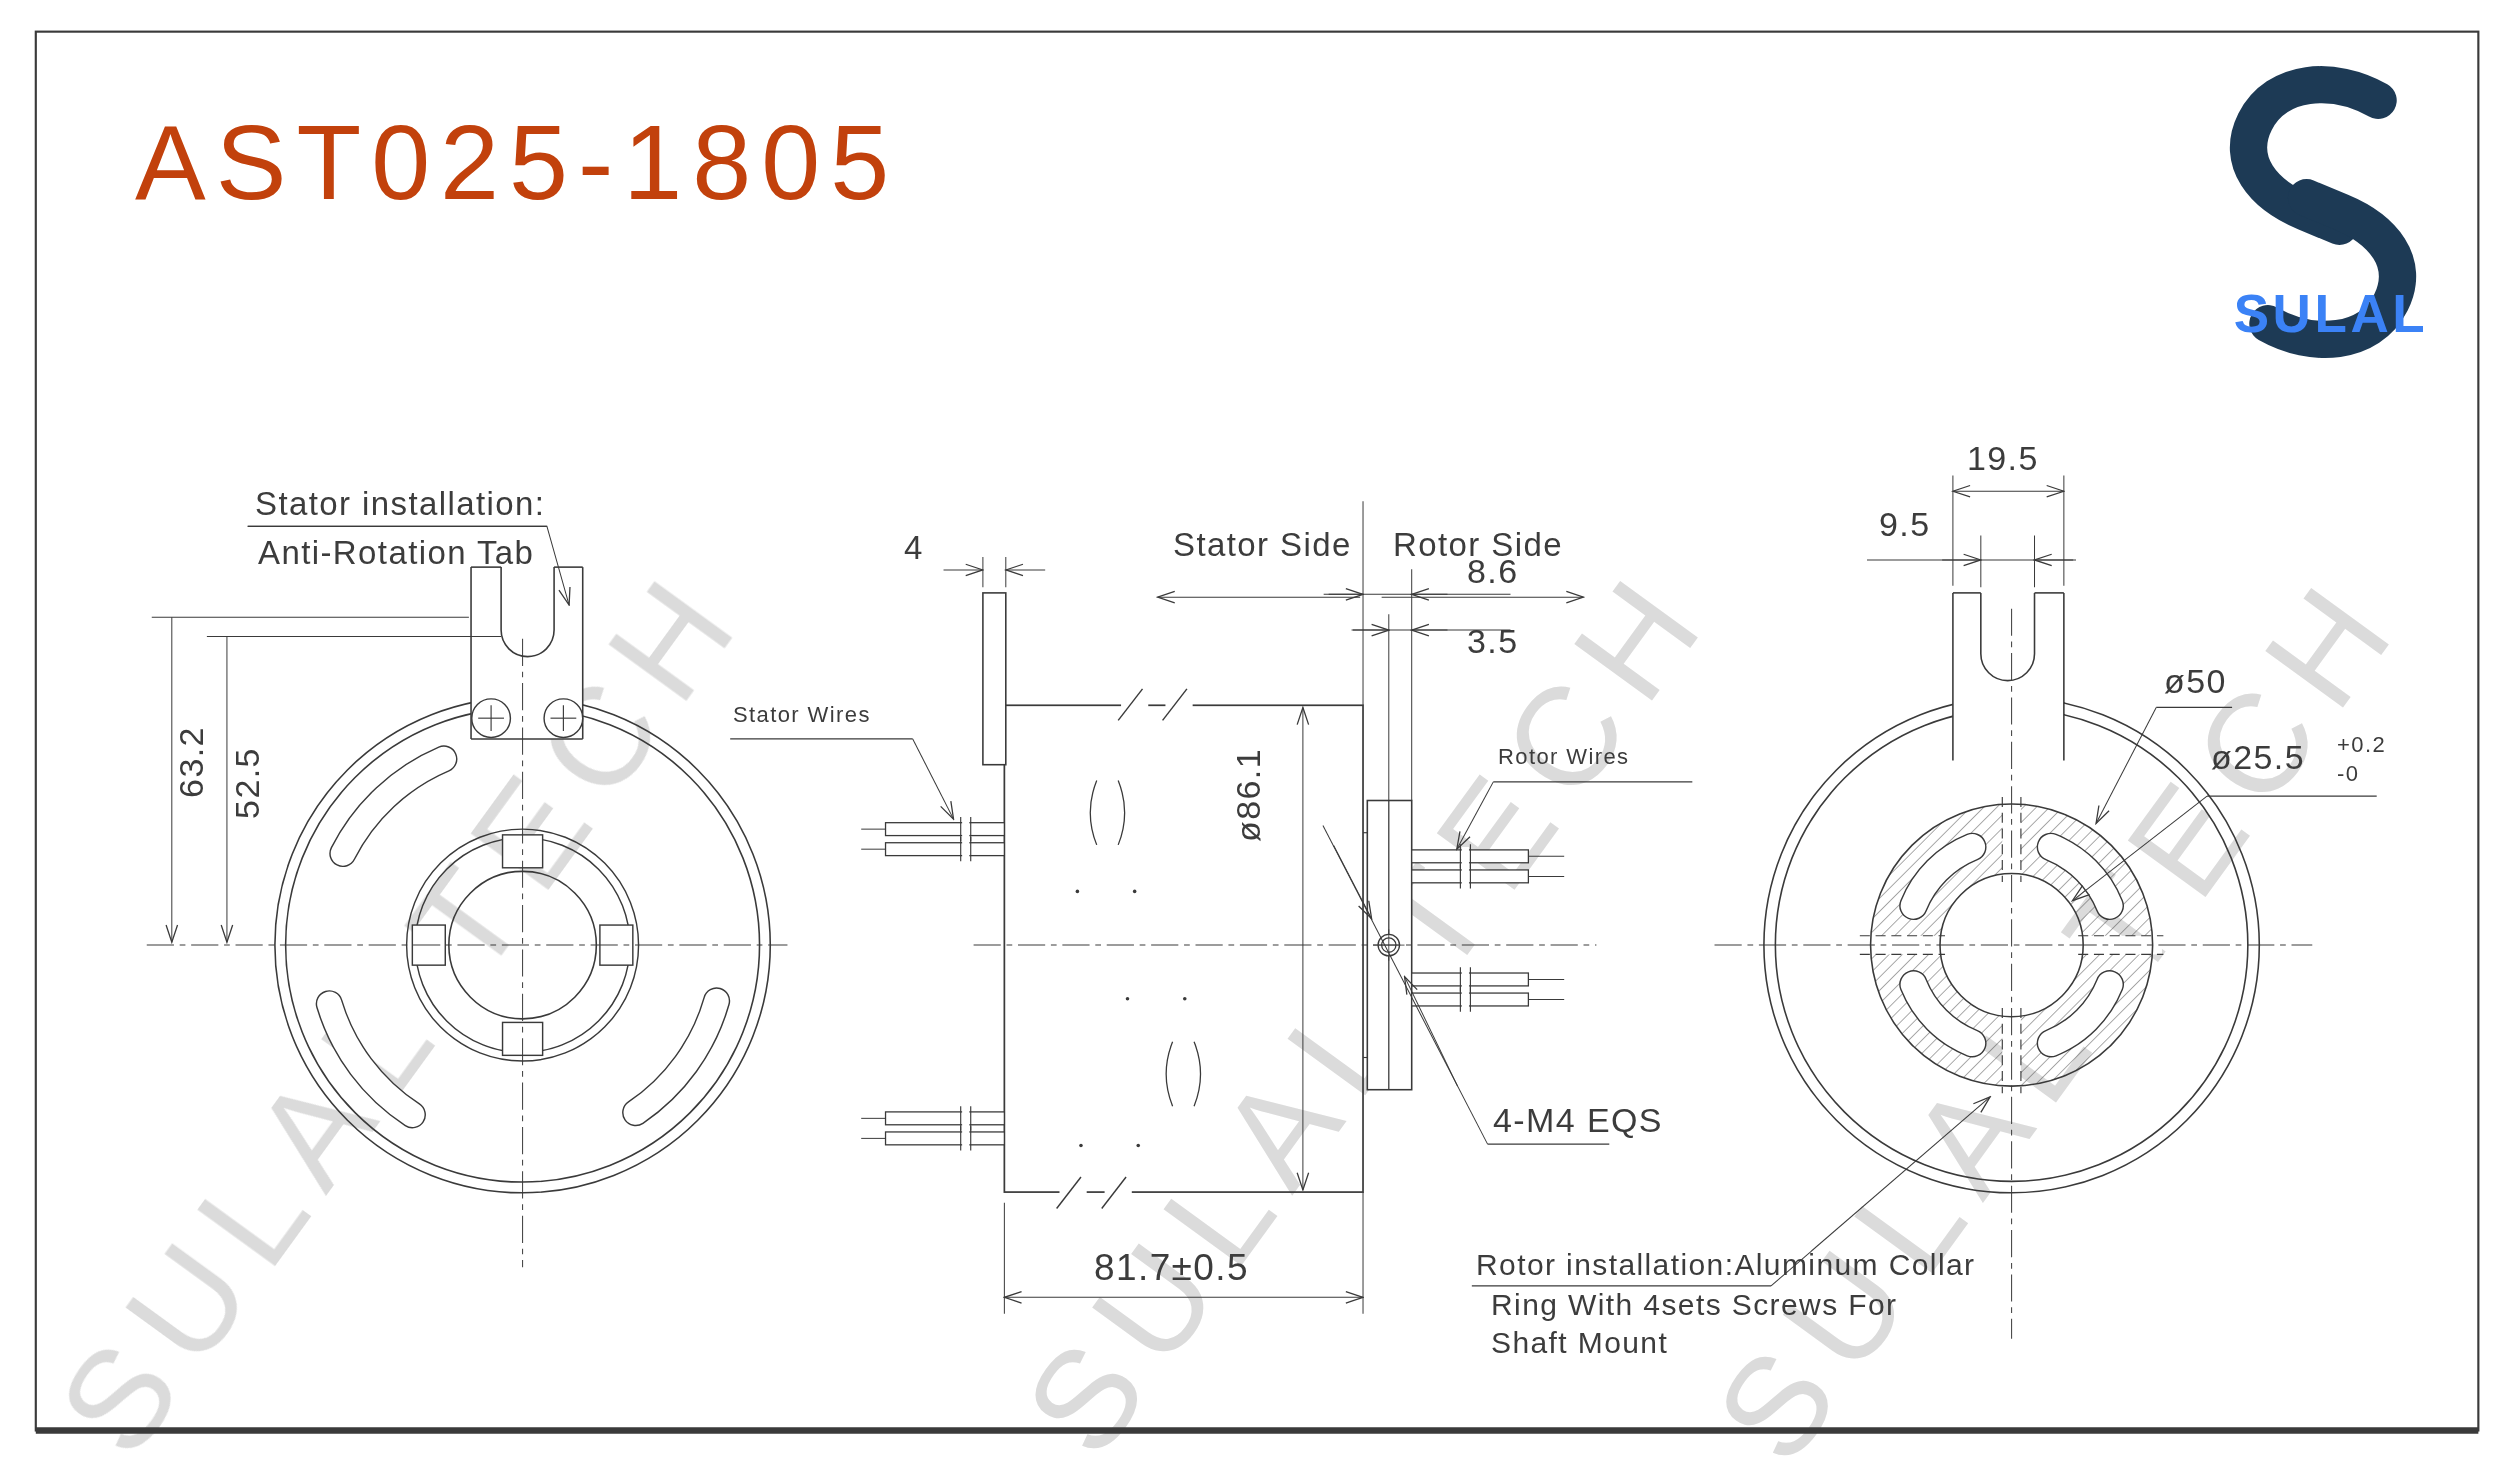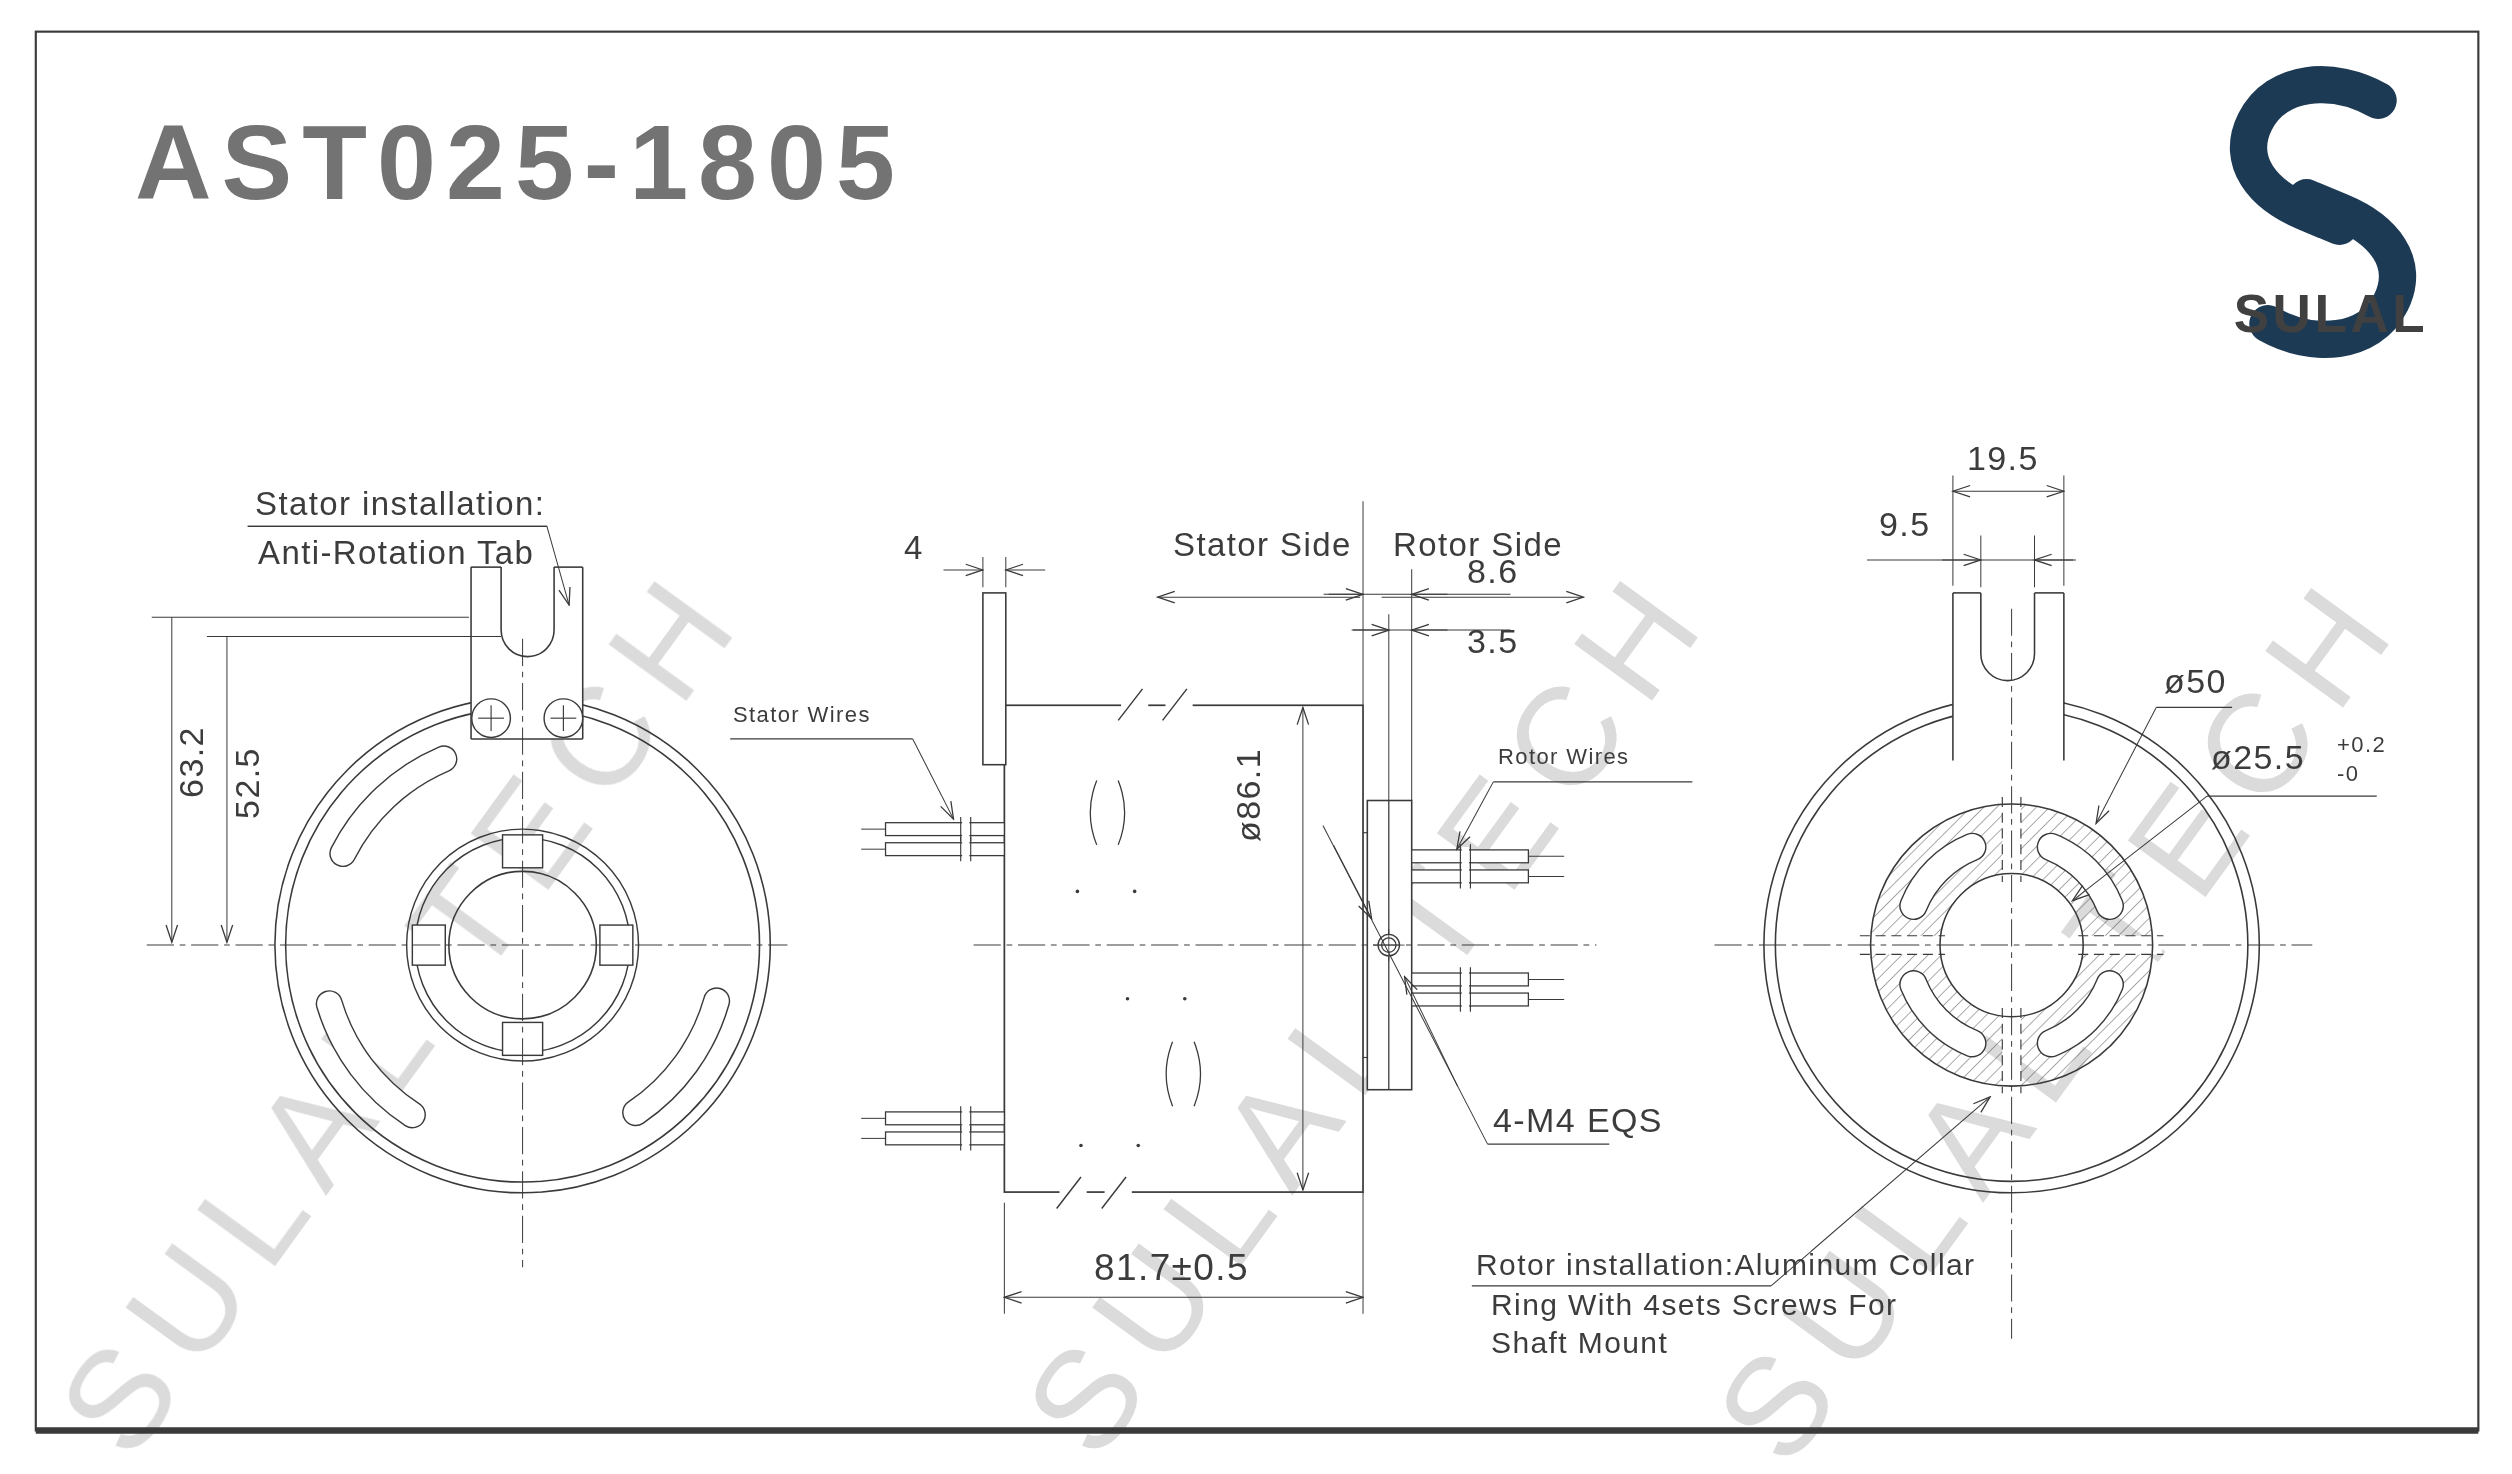--- a/index.html
+++ b/index.html
@@ -1,24 +1,24 @@
 <!DOCTYPE html>
 <html style="font-size:11.5px"><head>
 <meta charset="utf-8">
 <style>
   html,body{margin:0;padding:0;background:#ffffff;}
   #sheet{position:relative;width:2512px;height:1475px;background:#ffffff;overflow:hidden;
          font-family:"Liberation Sans",sans-serif;}
   svg{position:absolute;left:0;top:0;}
   .cad{position:absolute;color:#3c3c3c;white-space:nowrap;letter-spacing:1.4px;line-height:1.05;}
   .rot{transform:translate(-50%,-50%) rotate(-90deg);}
-  #title{font-size:106px;color:#737373;letter-spacing:10px;font-weight:700;}
+  #title{font-size:106px;color:#c2410c;letter-spacing:10px;font-weight:400;}
   .f42{font-size:30px;} .f44{font-size:22px;} .f46{font-size:33px;}
   .f48{font-size:34px;} .f52{font-size:37px;} .f33{font-size:22px;}
-  #logo-text{font-size:53px;font-weight:bold;color:#404040;letter-spacing:3.6px;width:258px;text-align:center;}
+  #logo-text{font-size:53px;font-weight:bold;color:#3b82f6;letter-spacing:3.6px;width:258px;text-align:center;}
 </style>
 </head>
 <body>
 
 <div id="sheet">
 
 <svg width="2512" height="1475" viewBox="0 0 3509 2060">
   <defs>
     <marker id="arr" viewBox="0 0 30 30" refX="28" refY="15" markerWidth="30" markerHeight="30" markerUnits="userSpaceOnUse" orient="auto-start-reverse">
       <path d="M4,7 L28,15 L4,23" fill="none" stroke="#3a3a3a" stroke-width="1.8"></path>

